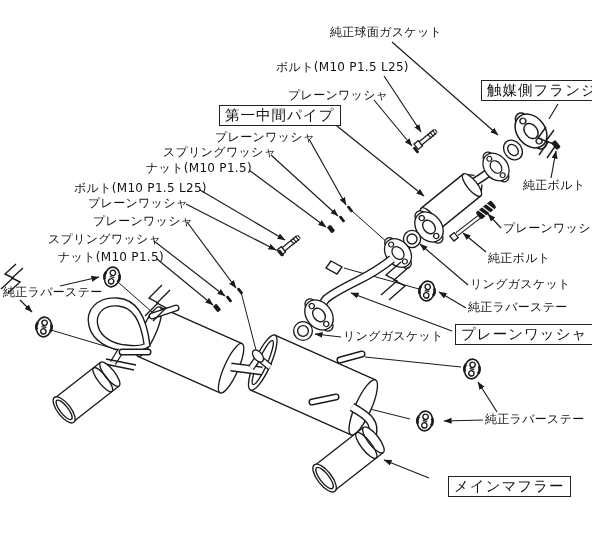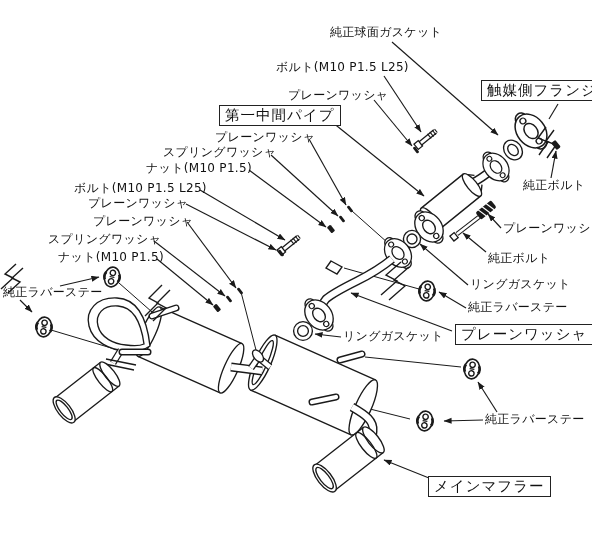--- a/index.html
+++ b/index.html
@@ -253,15 +253,15 @@
 <div class="callout" style="left:58px;top:251px">ナット(M10 P1.5)</div>
 <div class="callout" style="left:523px;top:179px">純正ボルト</div>
 <div class="callout" style="left:503px;top:222px">プレーンワッシャ</div>
 <div class="callout" style="left:488px;top:252px">純正ボルト</div>
 <div class="callout" style="left:470px;top:278px">リングガスケット</div>
 <div class="callout" style="left:468px;top:301px">純正ラバーステー</div>
 <div class="callout boxed" style="left:455px;top:324px">プレーンワッシャ</div>
 <div class="callout" style="left:343px;top:330px">リングガスケット</div>
 <div class="callout" style="left:3px;top:286px">純正ラバーステー</div>
 <div class="callout" style="left:485px;top:413px">純正ラバーステー</div>
-<div class="callout boxed" style="left:428px;top:476px">メインマフラー</div>
+<div class="callout boxed" style="left:448px;top:476px">メインマフラー</div>
 
 </div>
 
 </body></html>

